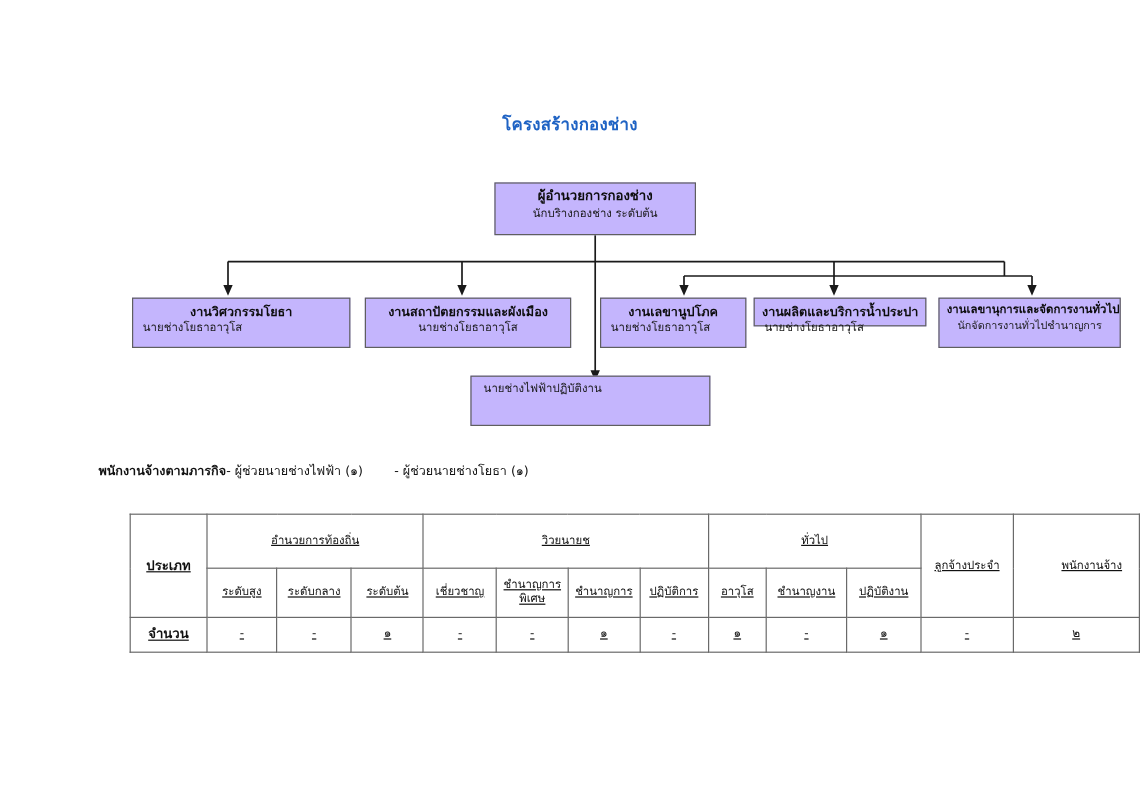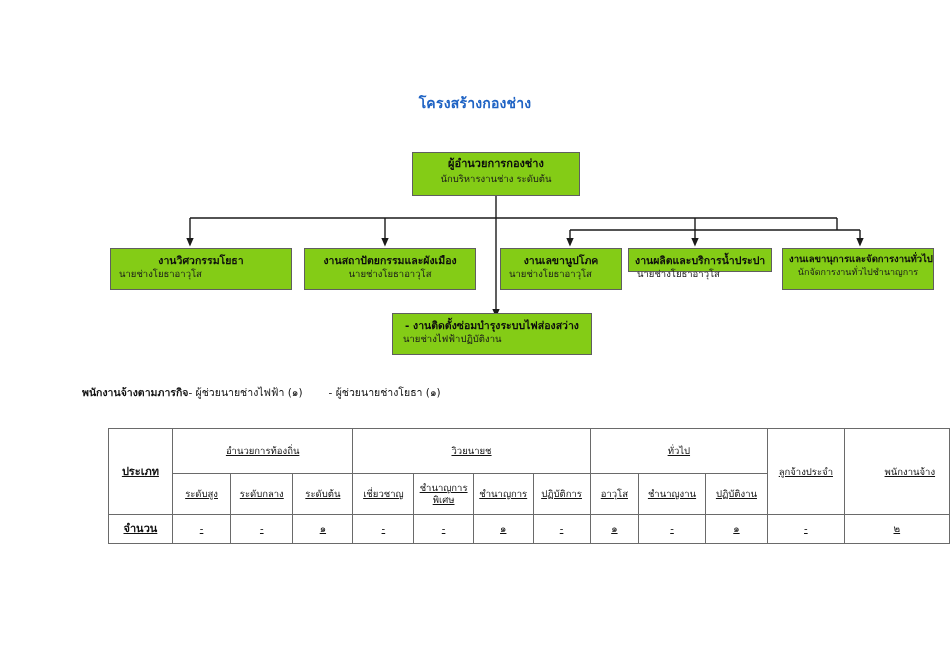--- a/index.html
+++ b/index.html
@@ -20,21 +20,21 @@
     font-size:14px;
     font-weight:bold;
     color:#1f63c4;
     letter-spacing:.2px;
   }
 
   
   .box{
     position:absolute;
     border:1px solid #5f5f5f;
-    background:#84cc16;
+    background:#c4b5fd;
     box-sizing:border-box;
     padding:4px 6px 3px 6px;
   }
   .box .t{
     font-size:10.5px;
     font-weight:bold;
     text-align:center;
     line-height:1.35;
     color:#0d0d0d;
     white-space:nowrap;
@@ -116,21 +116,21 @@
     <path d="M837,218 L837,230"></path>
     <path d="M570,230 L570,242" marker-end="url(#arrow)"></path>
     <path d="M860,230 L860,242" marker-end="url(#arrow)"></path>
   </g>
 </svg>
 
 <div class="title">โครงสร้างกองช่าง</div>
 
 <div class="box root" style="left:412px;top:152px;width:168px;height:44px;">
   <div class="t">ผู้อำนวยการกองช่าง</div>
-  <div class="s">นักบริหารงานช่าง ระดับต้น</div>
+  <div class="s">นักบริางกองช่าง ระดับต้น</div>
 </div>
 
 <div class="box b1" style="left:110px;top:248px;width:182px;height:42px;">
   <div class="t">งานวิศวกรรมโยธา</div>
   <div class="s">นายช่างโยธาอาวุโส</div>
 </div>
 
 <div class="box b2" style="left:304px;top:248px;width:172px;height:42px;">
   <div class="t">งานสถาปัตยกรรมและผังเมือง</div>
   <div class="s">นายช่างโยธาอาวุโส</div>
@@ -145,21 +145,20 @@
   <div class="t">งานผลิตและบริการน้ำประปา</div>
   <div class="s">นายช่างโยธาอาวุโส</div>
 </div>
 
 <div class="box b5" style="left:782px;top:248px;width:152px;height:42px;">
   <div class="t">งานเลขานุการและจัดการงานทั่วไป</div>
   <div class="s">นักจัดการงานทั่วไปชำนาญการ</div>
 </div>
 
 <div class="box sub" style="left:392px;top:313px;width:200px;height:42px;">
-  <div class="t">- งานติดตั้งซ่อมบำรุงระบบไฟส่องสว่าง</div>
   <div class="s">นายช่างไฟฟ้าปฏิบัติงาน</div>
 </div>
 
 <div class="note">
   <b>พนักงานจ้างตามภารกิจ</b><span>- ผู้ช่วยนายช่างไฟฟ้า (๑)</span><span class="gap"></span><span>- ผู้ช่วยนายช่างโยธา (๑)</span>
 </div>
 
 <div class="tbl-wrap">
   <table class="grid">
     <thead>

